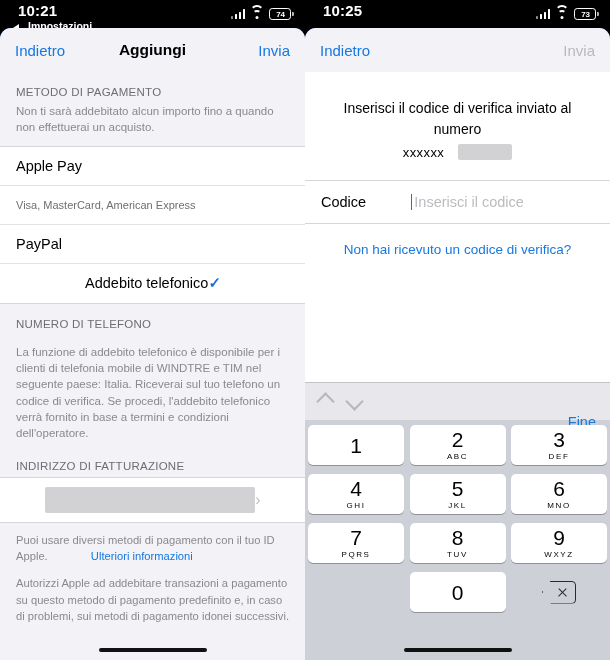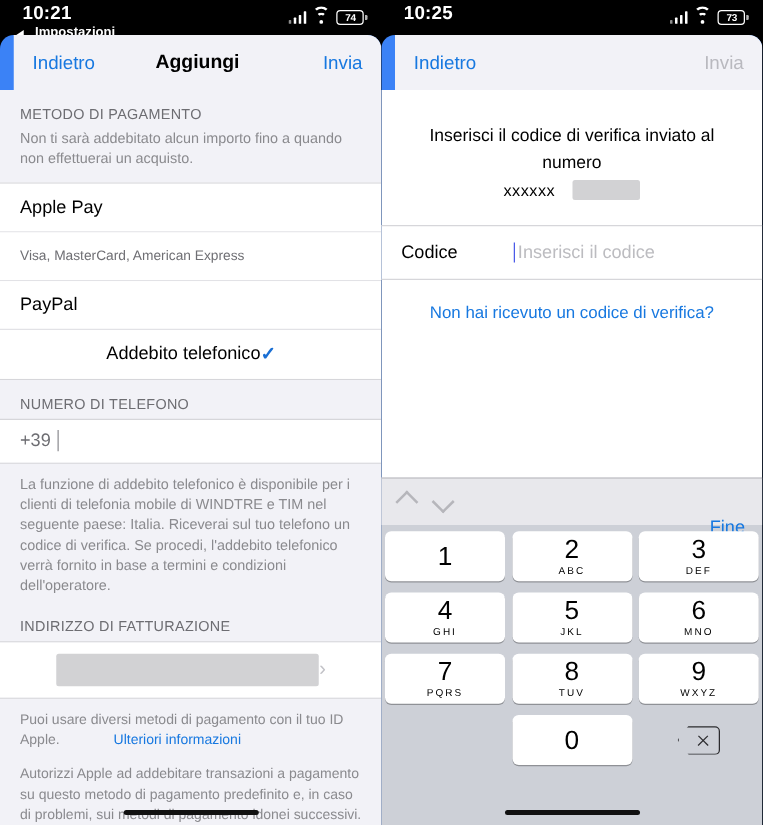--- a/index.html
+++ b/index.html
@@ -51,21 +51,21 @@
   .batt-body {
     width: 22px; height: 12px; border: 1.2px solid #fff; border-radius: 3.2px;
     display:flex; align-items:center; justify-content:center;
     font-size: 8px; font-weight: bold; color:#fff; letter-spacing: -.2px;
   }
   .batt-tip { width:1.6px; height:4px; background:#fff; border-radius:0 1px 1px 0; opacity:.7;}
 
   
   .sheet {
     position: absolute; left: 0; right: 0; top: 28px; bottom: 0;
-    background: #3b82f6; border-radius: 11px 11px 0 0; overflow: hidden; padding-left: 11px;
+    background: #3b82f6; border-radius: 11px 11px 0 0; overflow: hidden;
   }
   .navbar {
     height: 44px; background: #f2f2f7;
     display: flex; align-items: center; justify-content: space-between;
     padding: 0 15px; position: relative;
   }
   .nav-btn { font-size: 15px; color: #1778e0; }
   .nav-btn.dim { color: #b9b9bf; }
   .nav-title { font-size: 15.5px; font-weight: bold; color: #000;
      position:absolute; left:0; right:0; text-align:center; pointer-events:none;}
@@ -216,26 +216,20 @@
           </div>
           <div class="row">
             <div class="row-main">
               <div class="row-title">Addebito telefonico</div>
             </div>
             <div class="check">✓</div>
           </div>
         </div>
 
         <div class="sect-hdr">NUMERO DI TELEFONO</div>
-        <div class="group">
-          <div class="field-row">
-            <span class="field-text">+39</span>
-            <span class="caret"></span>
-          </div>
-        </div>
         <div class="sect-note" style="padding-top:9px;">La funzione di addebito telefonico è disponibile per i clienti di telefonia mobile di WINDTRE e TIM nel seguente paese: Italia. Riceverai sul tuo telefono un codice di verifica. Se procedi, l'addebito telefonico verrà fornito in base a termini e condizioni dell'operatore.</div>
 
         <div class="sect-hdr" style="padding-top:8px;">INDIRIZZO DI FATTURAZIONE</div>
         <div class="group">
           <div class="row" style="min-height:42px;">
             <div class="redact" style="width:210px;height:26px;"></div>
             <div class="chev">›</div>
           </div>
         </div>
 

